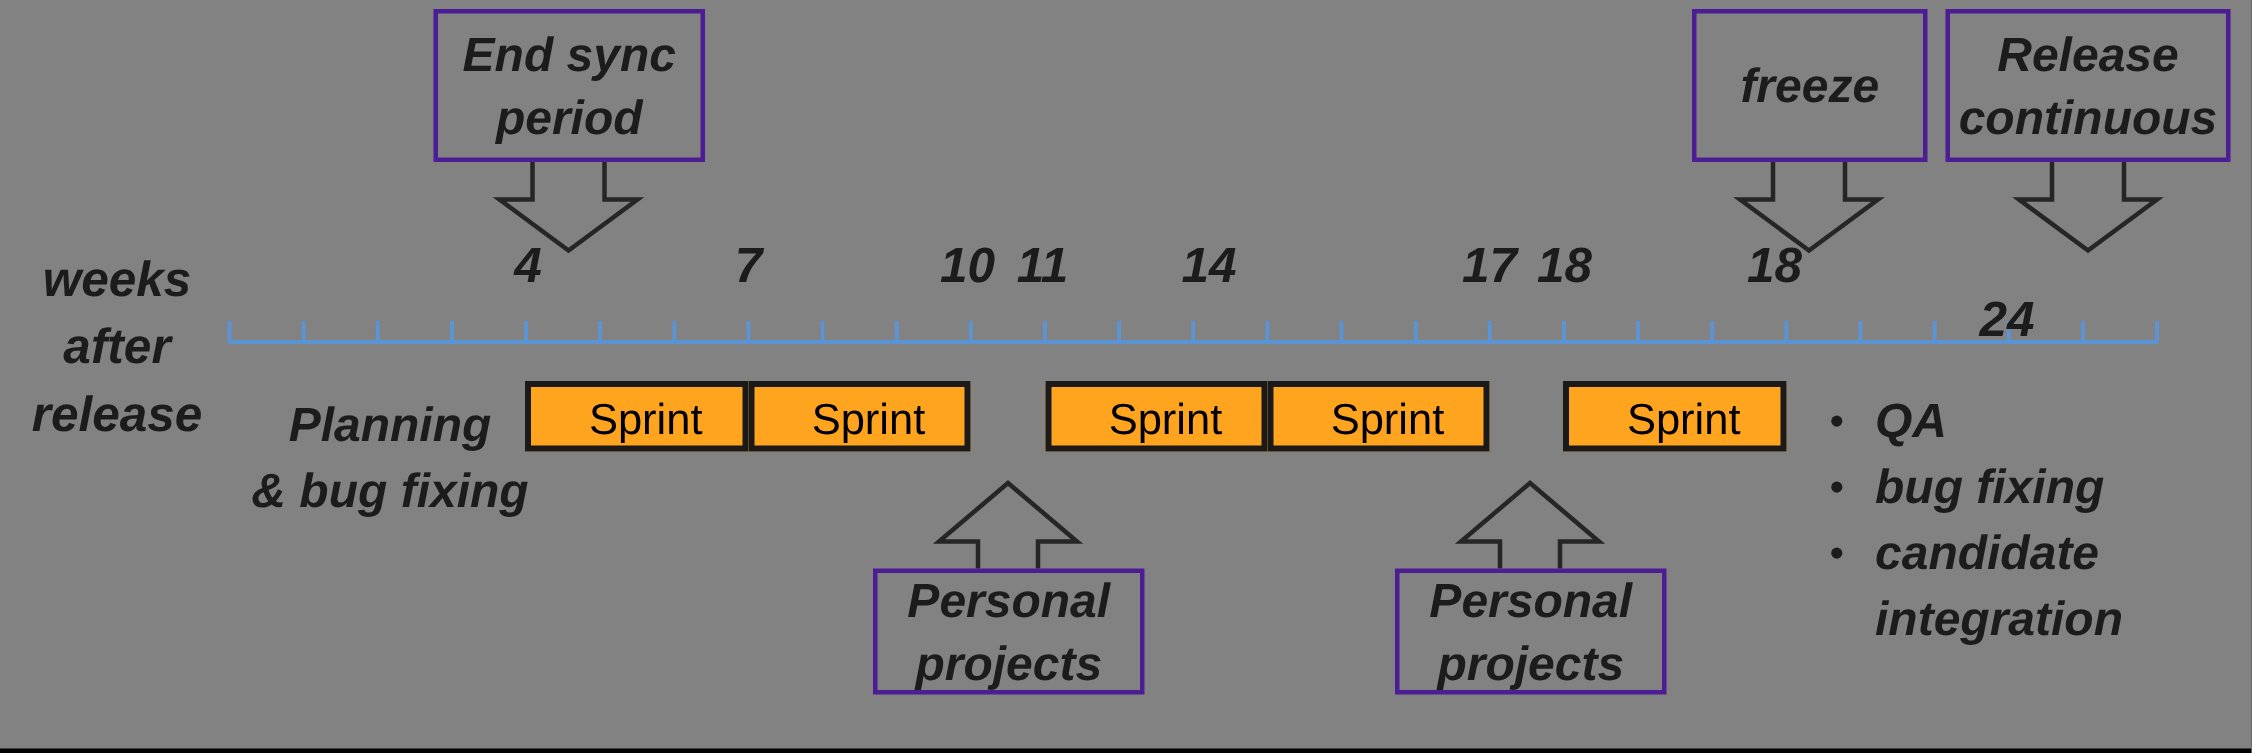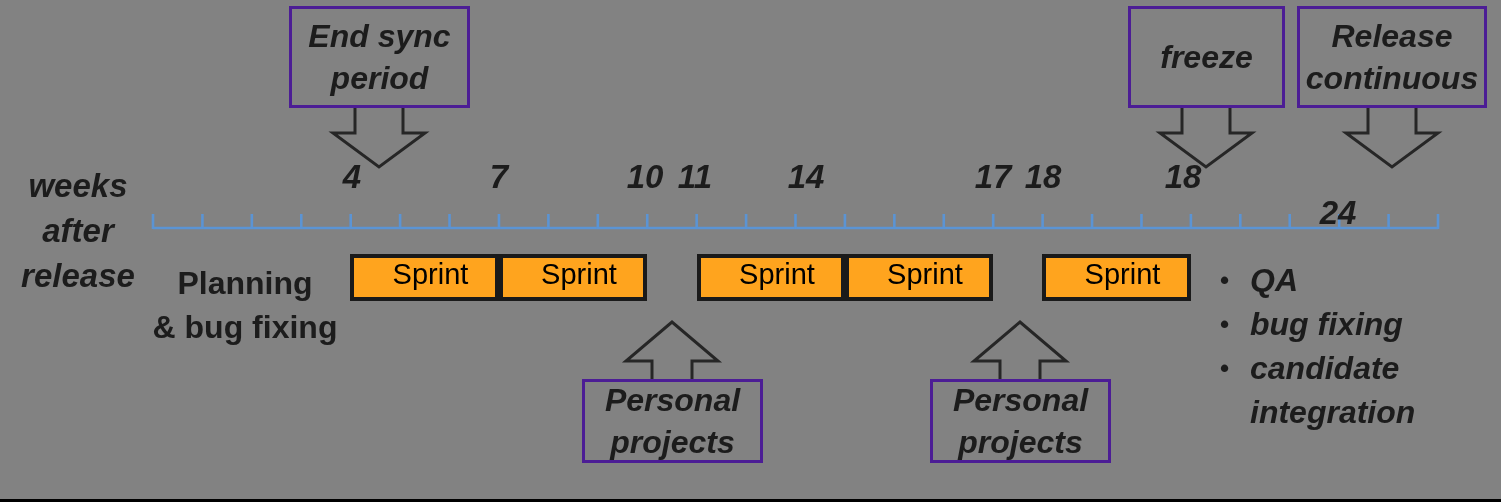--- a/index.html
+++ b/index.html
@@ -12,37 +12,37 @@
   .side-label{
     position:absolute;left:8px;top:163px;width:140px;z-index:3;
     text-align:center;font-size:33px;font-weight:bold;font-style:italic;
     line-height:45px;color:#1c1c1c;
   }
   .wk{
     position:absolute;top:158px;width:64px;z-index:3;text-align:center;
     font-size:33px;font-weight:bold;font-style:italic;color:#1c1c1c;
   }
   .phase-label{
-    position:absolute;left:125px;top:261px;width:240px;z-index:3;
-    text-align:center;font-size:32px;font-weight:bold;
+    position:absolute;left:140px;top:261px;width:240px;z-index:3;
+    text-align:center;font-size:32px;font-weight:bold;font-style:italic;
     line-height:44px;color:#1c1c1c;
   }
   .callout{
     position:absolute;z-index:2;box-sizing:border-box;
     background:#828282;border:3px solid #4c1d95;
     display:flex;flex-direction:column;justify-content:center;align-items:center;
     font-size:32px;font-weight:bold;font-style:italic;line-height:42px;color:#1c1c1c;
     text-align:center;
   }
   .callout.top{top:6px;height:102px;}
   .callout.bottom{top:379px;height:84px;}
   .sprint{
     position:absolute;top:254px;height:47px;z-index:2;box-sizing:border-box;
     background:#FFA41E;border:4px solid #1a1a1a;
-    display:flex;align-items:flex-start;justify-content:center;
+    display:flex;align-items:flex-end;justify-content:center;
     font-size:29px;color:#000;padding-left:12px;
   }
   .qa-list{
     position:absolute;left:1220px;top:258px;width:250px;z-index:3;
     font-size:32px;font-weight:bold;font-style:italic;line-height:44px;color:#1c1c1c;
   }
   .qa-item{display:flex;align-items:flex-start;}
   .qa-item .bullet{width:20px;flex:0 0 20px;font-style:normal;font-size:26px;}
   .qa-item .qa-text{flex:1;padding-left:10px;}
   .bottom-edge{position:absolute;left:0;bottom:0;width:100%;height:3px;background:#000;z-index:4;}

